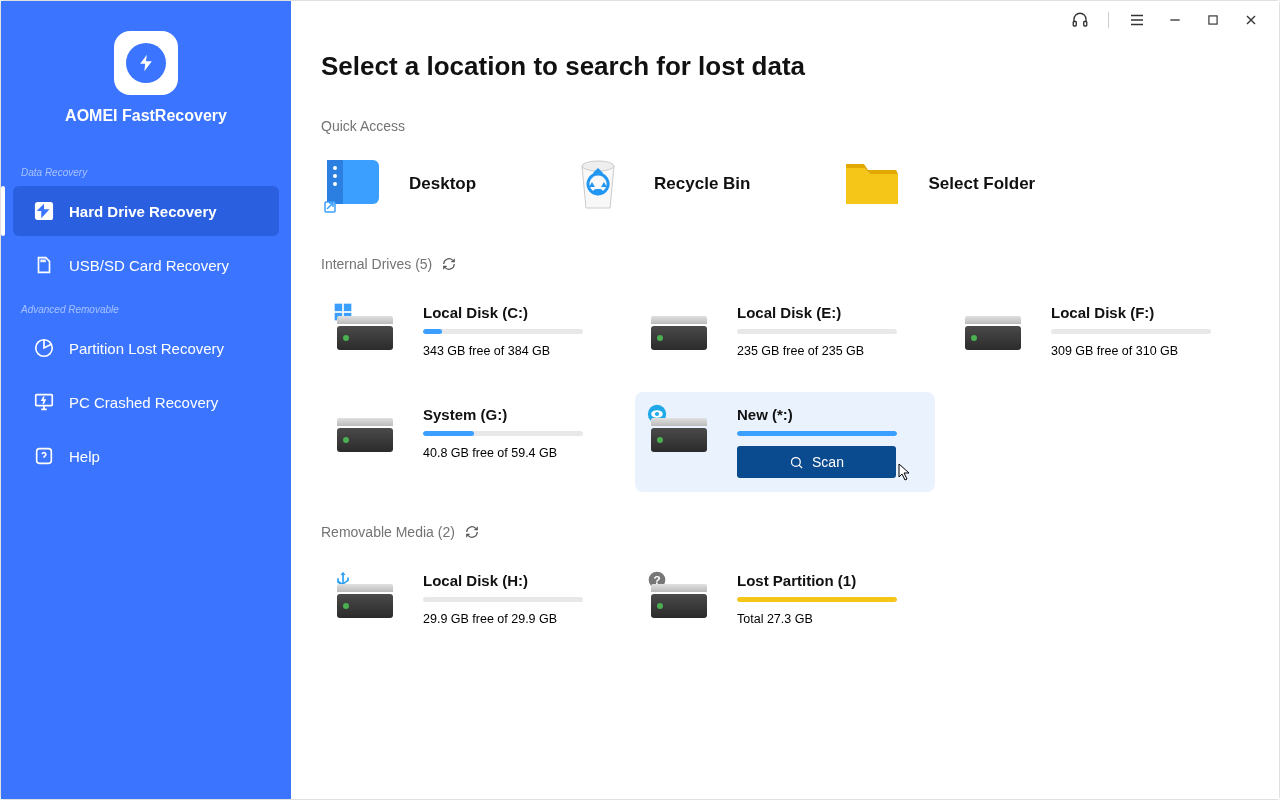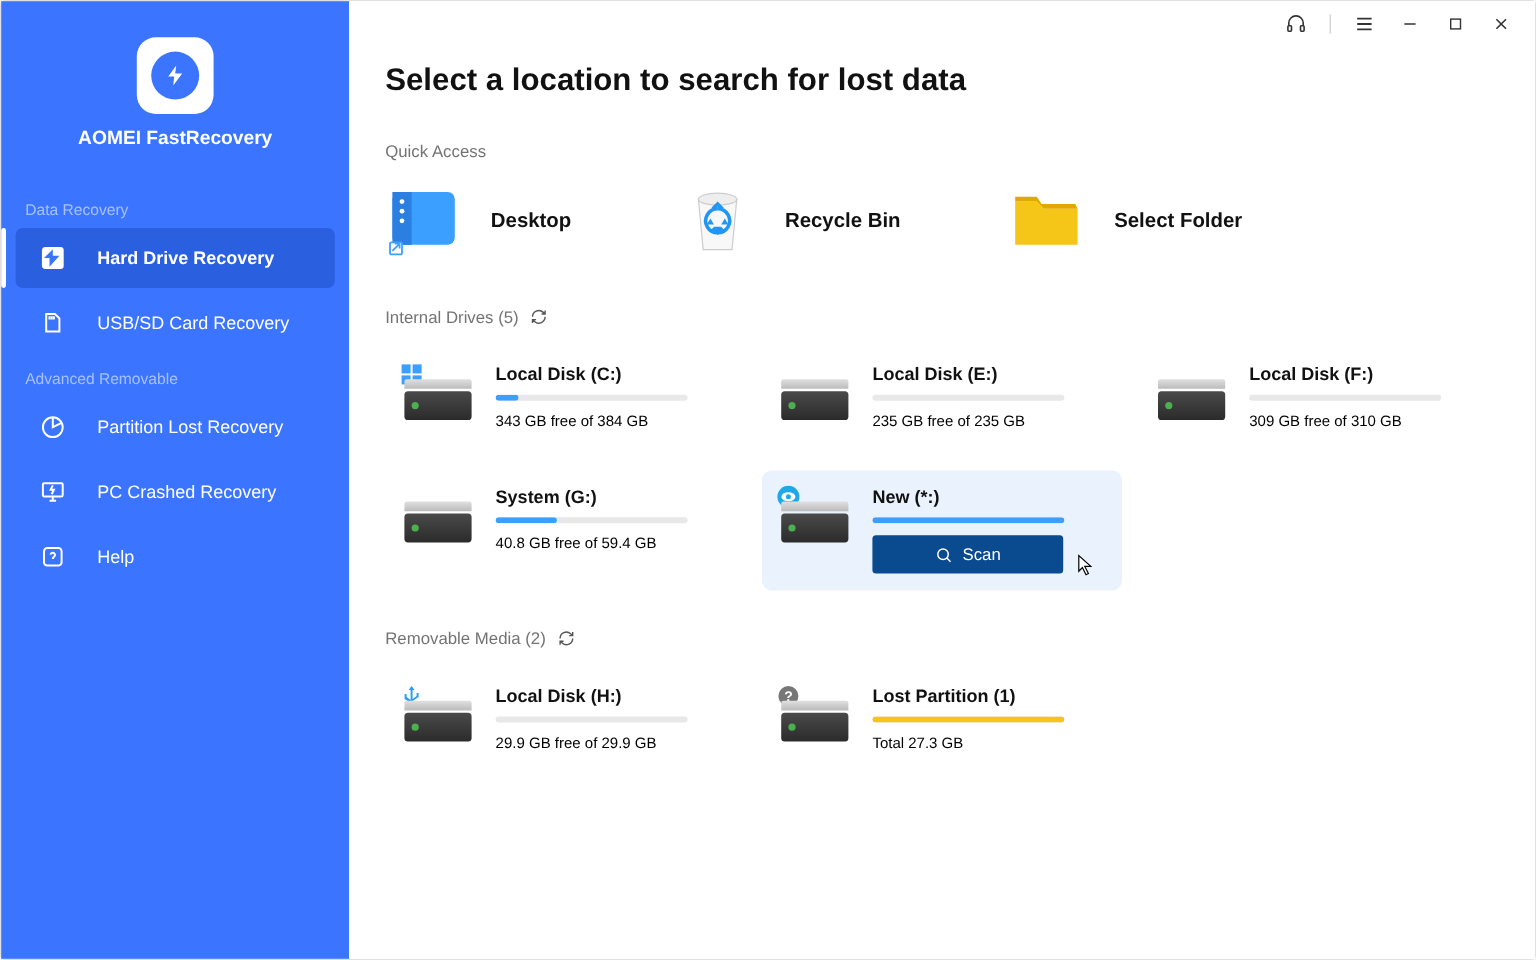--- a/index.html
+++ b/index.html
@@ -6,22 +6,22 @@
 body { background: #f5f5f5; width: 1280px; height: 800px; overflow: hidden; }
 .window { width: 1280px; height: 800px; background: #fff; display: flex; border: 1px solid #e0e0e0; border-radius: 4px; position: relative; }
 
 
 .sidebar { width: 290px; background: #3A74FF; color: #fff; display: flex; flex-direction: column; padding-top: 30px; }
 .logo-wrap { display: flex; flex-direction: column; align-items: center; margin-bottom: 30px; }
 .logo-icon { width: 64px; height: 64px; background: #fff; border-radius: 16px; display: flex; align-items: center; justify-content: center; margin-bottom: 12px; }
 .logo-bolt { width: 40px; height: 40px; background: #3A74FF; border-radius: 50%; display:flex; align-items:center; justify-content:center; }
 .logo-bolt svg { width:20px; height:20px; }
 .app-name { font-size: 16px; font-weight: 600; }
-.side-section-label { color: rgba(255,255,255,0.55); font-size: 13px; padding: 12px 20px 6px; }
-.side-item { display: flex; align-items: center; gap: 26px; padding: 14px 20px; margin: 2px 12px; border-radius: 6px; cursor: pointer; font-size: 15px; font-weight: 500; }
+.side-section-label { color: rgba(255,255,255,0.55); font-size: 10px; padding: 12px 20px 6px; font-style: italic; }
+.side-item { display: flex; align-items: center; gap: 14px; padding: 14px 20px; margin: 2px 12px; border-radius: 6px; cursor: pointer; font-size: 15px; font-weight: 500; }
 .side-item.active { background: #2A5FE0; font-weight: 600; position: relative; }
 .side-item.active::before { content:""; position:absolute; left:-12px; top:0; bottom:0; width:4px; background:#fff; border-radius:2px;}
 .side-icon { width: 22px; height: 22px; flex-shrink: 0; display:flex; align-items:center; justify-content:center; }
 .side-icon svg { width:22px; height:22px; stroke:#fff; fill:none; stroke-width:1.8; }
 
 
 .main { flex: 1; background: #fff; display: flex; flex-direction: column; position: relative; }
 .titlebar { height: 38px; display: flex; align-items: center; justify-content: flex-end; gap: 18px; padding: 0 18px; }
 .tb-icon { width: 20px; height: 20px; display:flex; align-items:center; justify-content:center; cursor:pointer; color:#333; }
 .tb-sep { width:1px; height:16px; background:#ccc; }
@@ -31,21 +31,21 @@
 .refresh-icon { width:14px; height:14px; cursor:pointer; color:#555; }
 
 
 .qa-row { display: flex; gap: 90px; margin-bottom: 40px; }
 .qa-item { display: flex; align-items: center; gap: 24px; cursor: pointer; }
 .qa-icon { width: 64px; height: 64px; display:flex; align-items:center; justify-content:center; position:relative; }
 .qa-label { font-size: 17px; font-weight: 600; color: #111; }
 
 
 .drive-grid { display: grid; grid-template-columns: repeat(3, 300px); column-gap: 14px; row-gap: 20px; margin-bottom: 32px; }
-.drive { display: flex; gap: 20px; padding: 14px 16px; border-radius: 8px; cursor: pointer; position:relative; }
+.drive { display: flex; gap: 30px; padding: 14px 16px; border-radius: 8px; cursor: pointer; position:relative; }
 .drive.selected { background: #EAF2FE; }
 .drive-icon { width: 56px; height: 42px; position: relative; flex-shrink:0; margin-top:4px;}
 .hdd { width:56px; height:24px; background: linear-gradient(#4a4a4a,#2b2b2b); border-radius:3px; position:absolute; bottom:0; }
 .hdd::after{ content:""; position:absolute; left:6px; top:50%; transform:translateY(-50%); width:6px; height:6px; background:#4caf50; border-radius:50%; }
 .hdd-top { position:absolute; top:8px; left:0; width:56px; height:8px; background:linear-gradient(#e0e0e0,#bbb); border-radius:2px 2px 0 0;}
 .drive-badge { position:absolute; top:-6px; left:-4px; width:20px; height:20px; display:flex; align-items:center; justify-content:center; }
 .drive-info { flex:1; min-width:0; }
 .drive-name { font-size: 15px; font-weight: 600; color: #111; margin-bottom: 8px; }
 .bar { width: 160px; height: 5px; background: #e8e8e8; border-radius: 3px; overflow:hidden; margin-bottom: 10px; }
 .bar-fill { height: 100%; background: #3A9FFF; border-radius:3px; }

